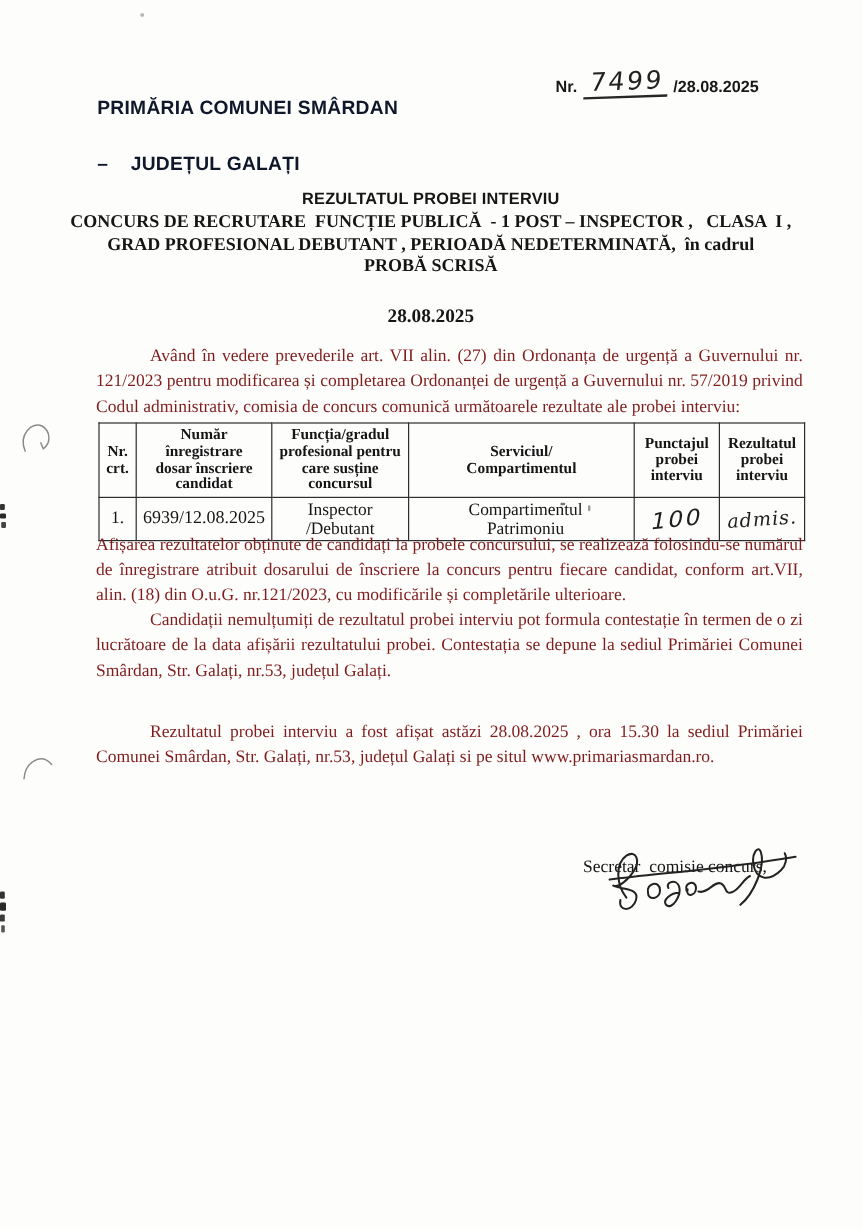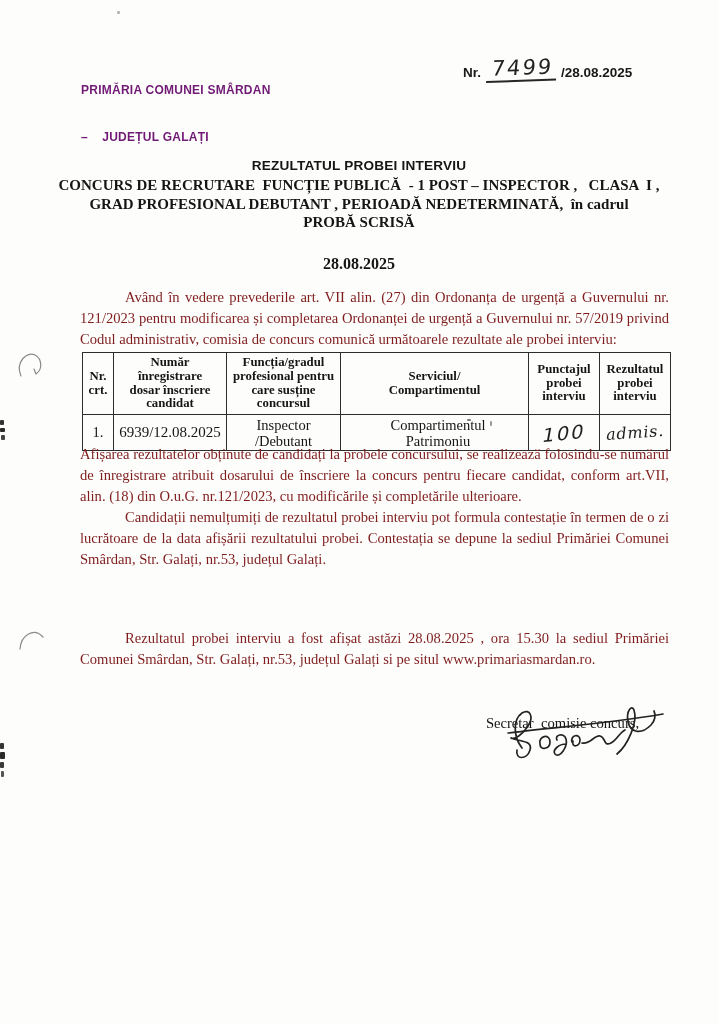--- a/index.html
+++ b/index.html
@@ -6,21 +6,21 @@
   body{background:#e8e8e8;}
   .doc{
     position:relative;width:718px;height:1024px;background:#fdfdfc;
     overflow:hidden;color:#151515;
     font-family:"Liberation Serif", serif;
   }
   
   .org{
     position:absolute;left:81px;top:52px;
     font-family:"Liberation Sans", sans-serif;font-weight:bold;
-    font-size:12px;line-height:15.5px;letter-spacing:.25px;color:#701a75;
+    font-size:16px;line-height:15.5px;letter-spacing:.25px;color:#0f172a;
     white-space:pre-wrap;
   }
   .nrblock{
     position:absolute;left:463px;top:58px;
     display:flex;align-items:flex-end;gap:5px;
     font-family:"Liberation Sans", sans-serif;font-weight:bold;
     font-size:13.5px;color:#181818;
   }
   .nrblock .lbl,.nrblock .date{padding-bottom:3px;}
   .nr-hw{
@@ -42,21 +42,21 @@
   .t-date{font-size:16px;margin-top:23px;}
   
   .para{
     position:absolute;left:80px;width:589px;
     font-size:14.6px;line-height:21px;text-align:justify;color:#7f1d1d;
   }
   .indent{text-indent:45px;}
   .p-intro{top:272px;}
   .p-block2{top:444px;}
   .p-block2 p{margin:0;}
-  .p-afisat{top:612px;margin-top:16px;}
+  .p-afisat{top:584px;margin-top:16px;}
   
   table.results{
     position:absolute;left:82px;top:352px;width:588px;
     border-collapse:collapse;table-layout:fixed;
   }
   table.results th,table.results td{
     border:1.6px solid #2d2d2d;overflow:hidden;vertical-align:middle;
   }
   table.results th{
     font-weight:bold;font-size:12.8px;line-height:13.8px;

